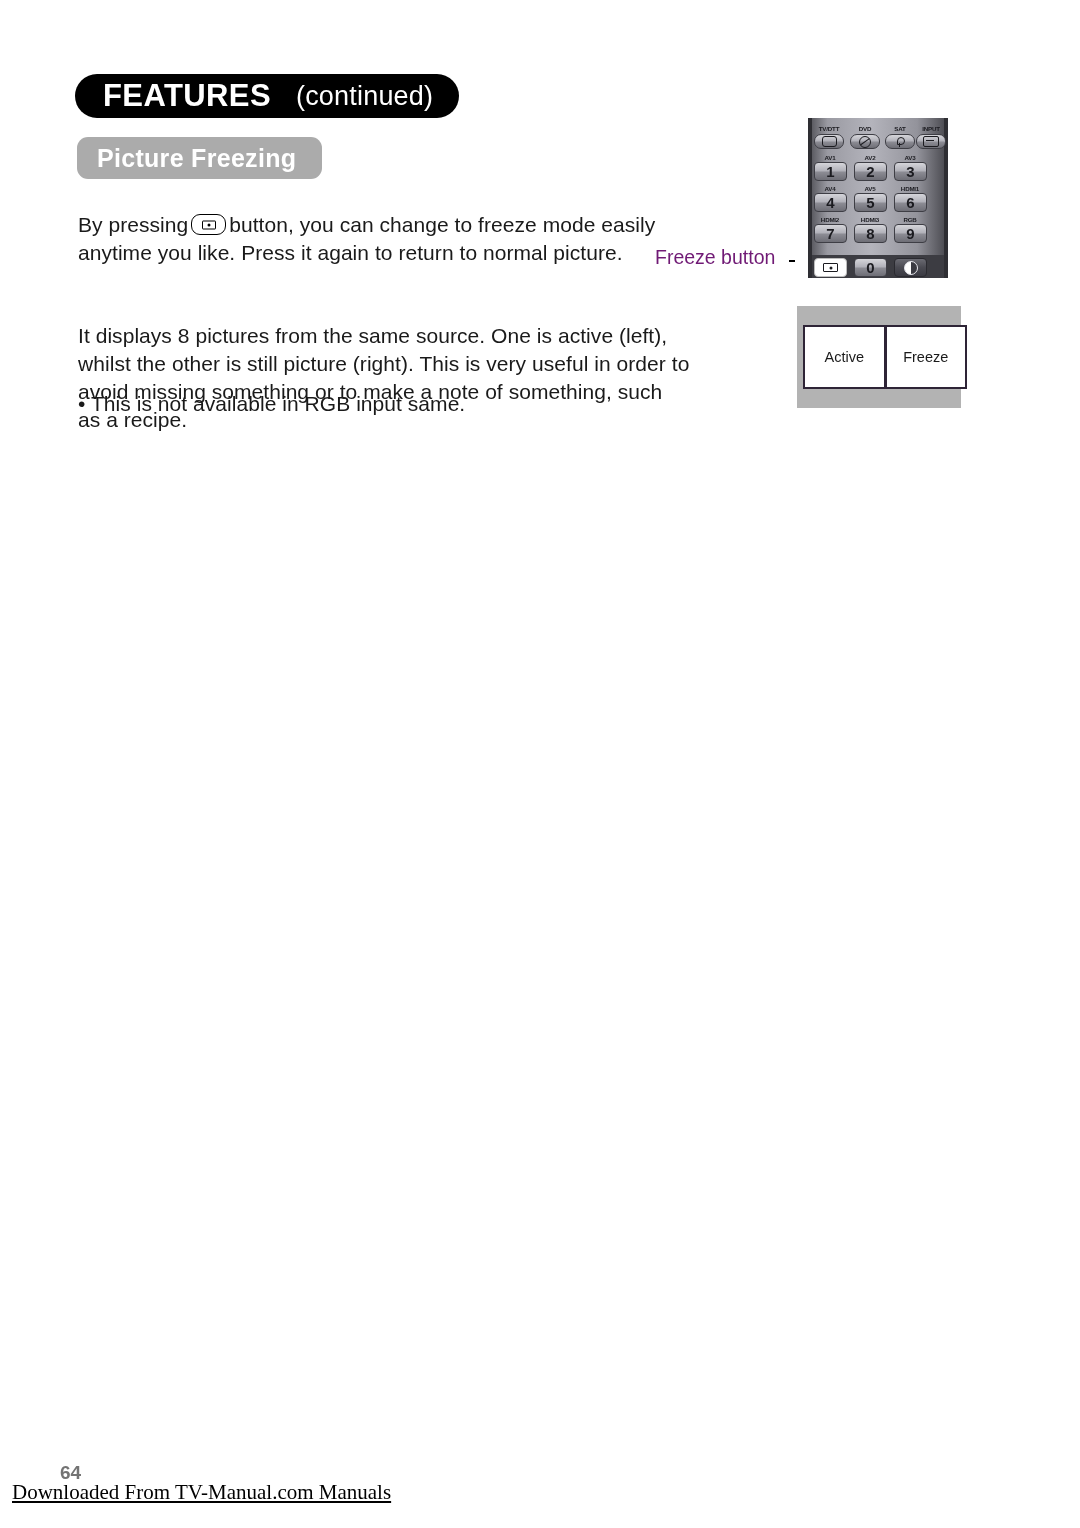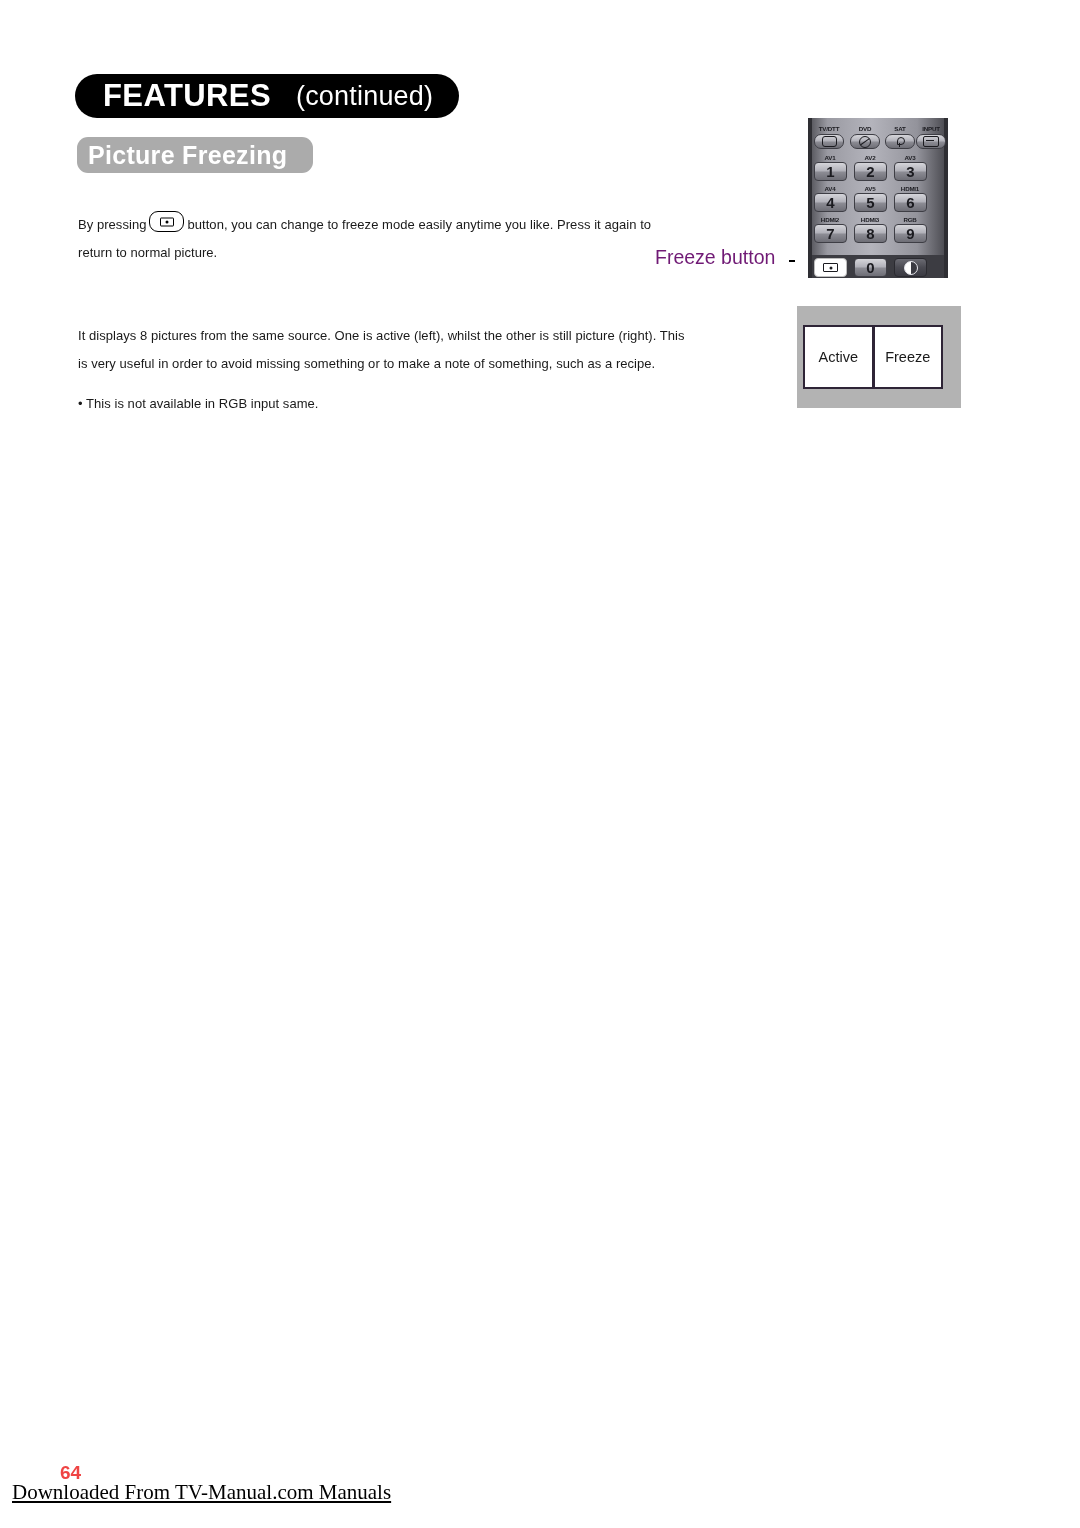--- a/index.html
+++ b/index.html
@@ -41,40 +41,40 @@
     font-size: 27px;
     font-weight: normal;
     letter-spacing: 0.2px;
     margin-left: 25px;
   }
 
   .subtitle-pill {
     position: absolute;
     left: 77px;
     top: 137px;
-    height: 36px;
-    padding: 0 26px 0 11px;
+    height: 42px;
+    padding: 0 26px 0 20px;
     background: #ababab;
     border-radius: 11px;
     display: flex;
     align-items: center;
     box-sizing: border-box;
     justify-content: flex-end;
   }
   .subtitle-pill span {
     color: #ffffff;
     font-size: 25px;
     font-weight: bold;
     letter-spacing: 0.3px;
   }
 
   
   .para {
     position: absolute;
-    font-size: 13px;
+    font-size: 21px;
     line-height: 28px;
     color: #1a1a1a;
     letter-spacing: 0.05px;
   }
   #para1 { left: 78px; top: 211px; width: 600px; }
   #para2 { left: 78px; top: 322px; width: 612px; }
   #bullet { left: 78px; top: 390px; width: 612px; }
 
   .inline-btn {
     display: inline-block;
@@ -276,21 +276,21 @@
     left: 797px;
     top: 306px;
     width: 164px;
     height: 102px;
     background: #b3b3b3;
   }
   .screen-inner {
     position: absolute;
     left: 6px;
     top: 19px;
-    width: 140px;
+    width: 164px;
     height: 64px;
     display: flex;
     box-sizing: border-box;
     justify-content: space-between;
   }
   .screen-pane {
     flex: 1;
     background: #ffffff;
     border: 2.2px solid #2e2436;
     box-sizing: border-box;
@@ -302,21 +302,21 @@
   }
   .screen-pane.right { margin-left: -1px; }
 
   
   #page-number {
     position: absolute;
     left: 60px;
     top: 1462px;
     font-size: 19px;
     font-weight: bold;
-    color: #ef4444;
+    color: #737373;
   }
   #footer-link {
     position: absolute;
     left: 12px;
     top: 1480px;
     font-family: "Liberation Serif", serif;
     font-size: 21px;
     color: #000000;
     text-decoration: underline;
     white-space: nowrap;

